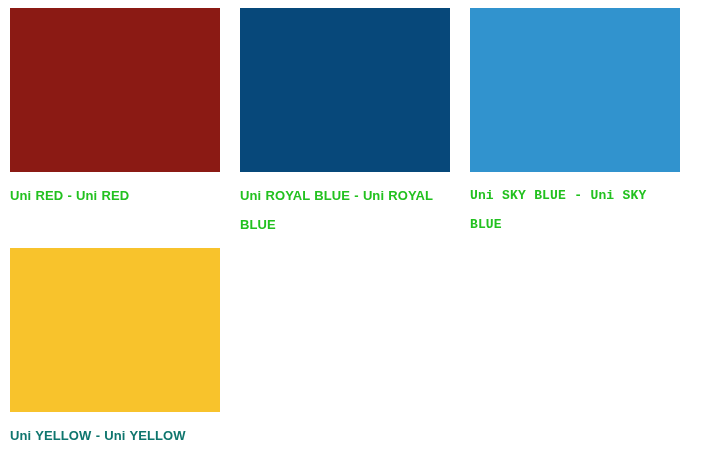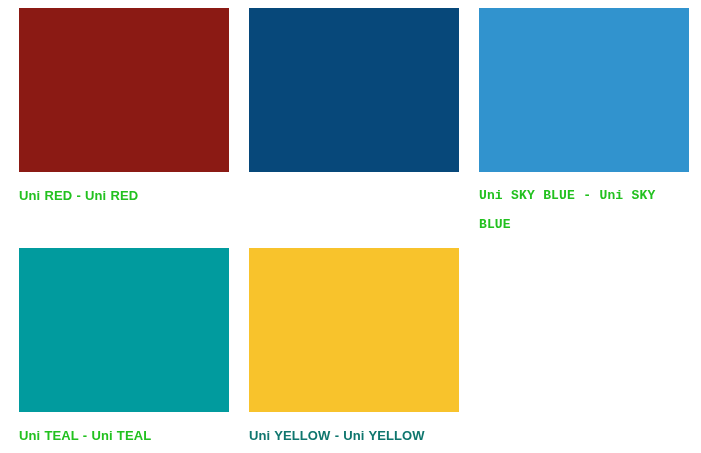--- a/index.html
+++ b/index.html
@@ -11,21 +11,21 @@
     width: 701px;
     height: 453px;
     background: #ffffff;
     font-family: "Liberation Sans", sans-serif;
     overflow: hidden;
   }
 
   .swatch-grid {
     box-sizing: border-box;
     width: 701px;
-    padding: 8px 0 0 19px;
+    padding: 8px 0 0 10px;
     display: grid;
     grid-template-columns: 230px 230px 230px;
     grid-template-rows: 240px auto;
     align-content: start;
   }
 
   .swatch-cell {
     box-sizing: border-box;
     width: 230px;
     display: block;
@@ -56,31 +56,28 @@
 
 <div class="swatch-grid">
 
   <div class="swatch-cell">
     <span class="swatch-chip" style="background-color: rgb(139, 26, 20);"></span>
     <span class="swatch-label" style="color: rgb(34, 193, 31);">Uni RED - Uni RED</span>
   </div>
 
   <div class="swatch-cell">
     <span class="swatch-chip" style="background-color: rgb(7, 72, 122);"></span>
+    <span class="swatch-label" style="color: rgb(34, 193, 31);">Uni ROYAL BLUE - Uni ROYAL BLUE</span>
   </div>
 
   <div class="swatch-cell">
     <span class="swatch-chip" style="background-color: rgb(49, 147, 206);"></span>
     <span class="swatch-label" style="color: rgb(34, 193, 31); font-family: Liberation Mono, monospace;">Uni SKY BLUE - Uni SKY BLUE</span>
   </div>
 
-  <div class="swatch-cell">
-    <span class="swatch-chip" style="background-color: rgb(1, 155, 158);"></span>
-    <span class="swatch-label" style="color: rgb(34, 193, 31);">Uni TEAL - Uni TEAL</span>
-  </div>
 
   <div class="swatch-cell">
     <span class="swatch-chip" style="background-color: rgb(248, 195, 44);"></span>
     <span class="swatch-label" style="color: #0f766e;">Uni YELLOW - Uni YELLOW</span>
   </div>
 
   <div class="swatch-cell is-empty">
     
     
   </div>

